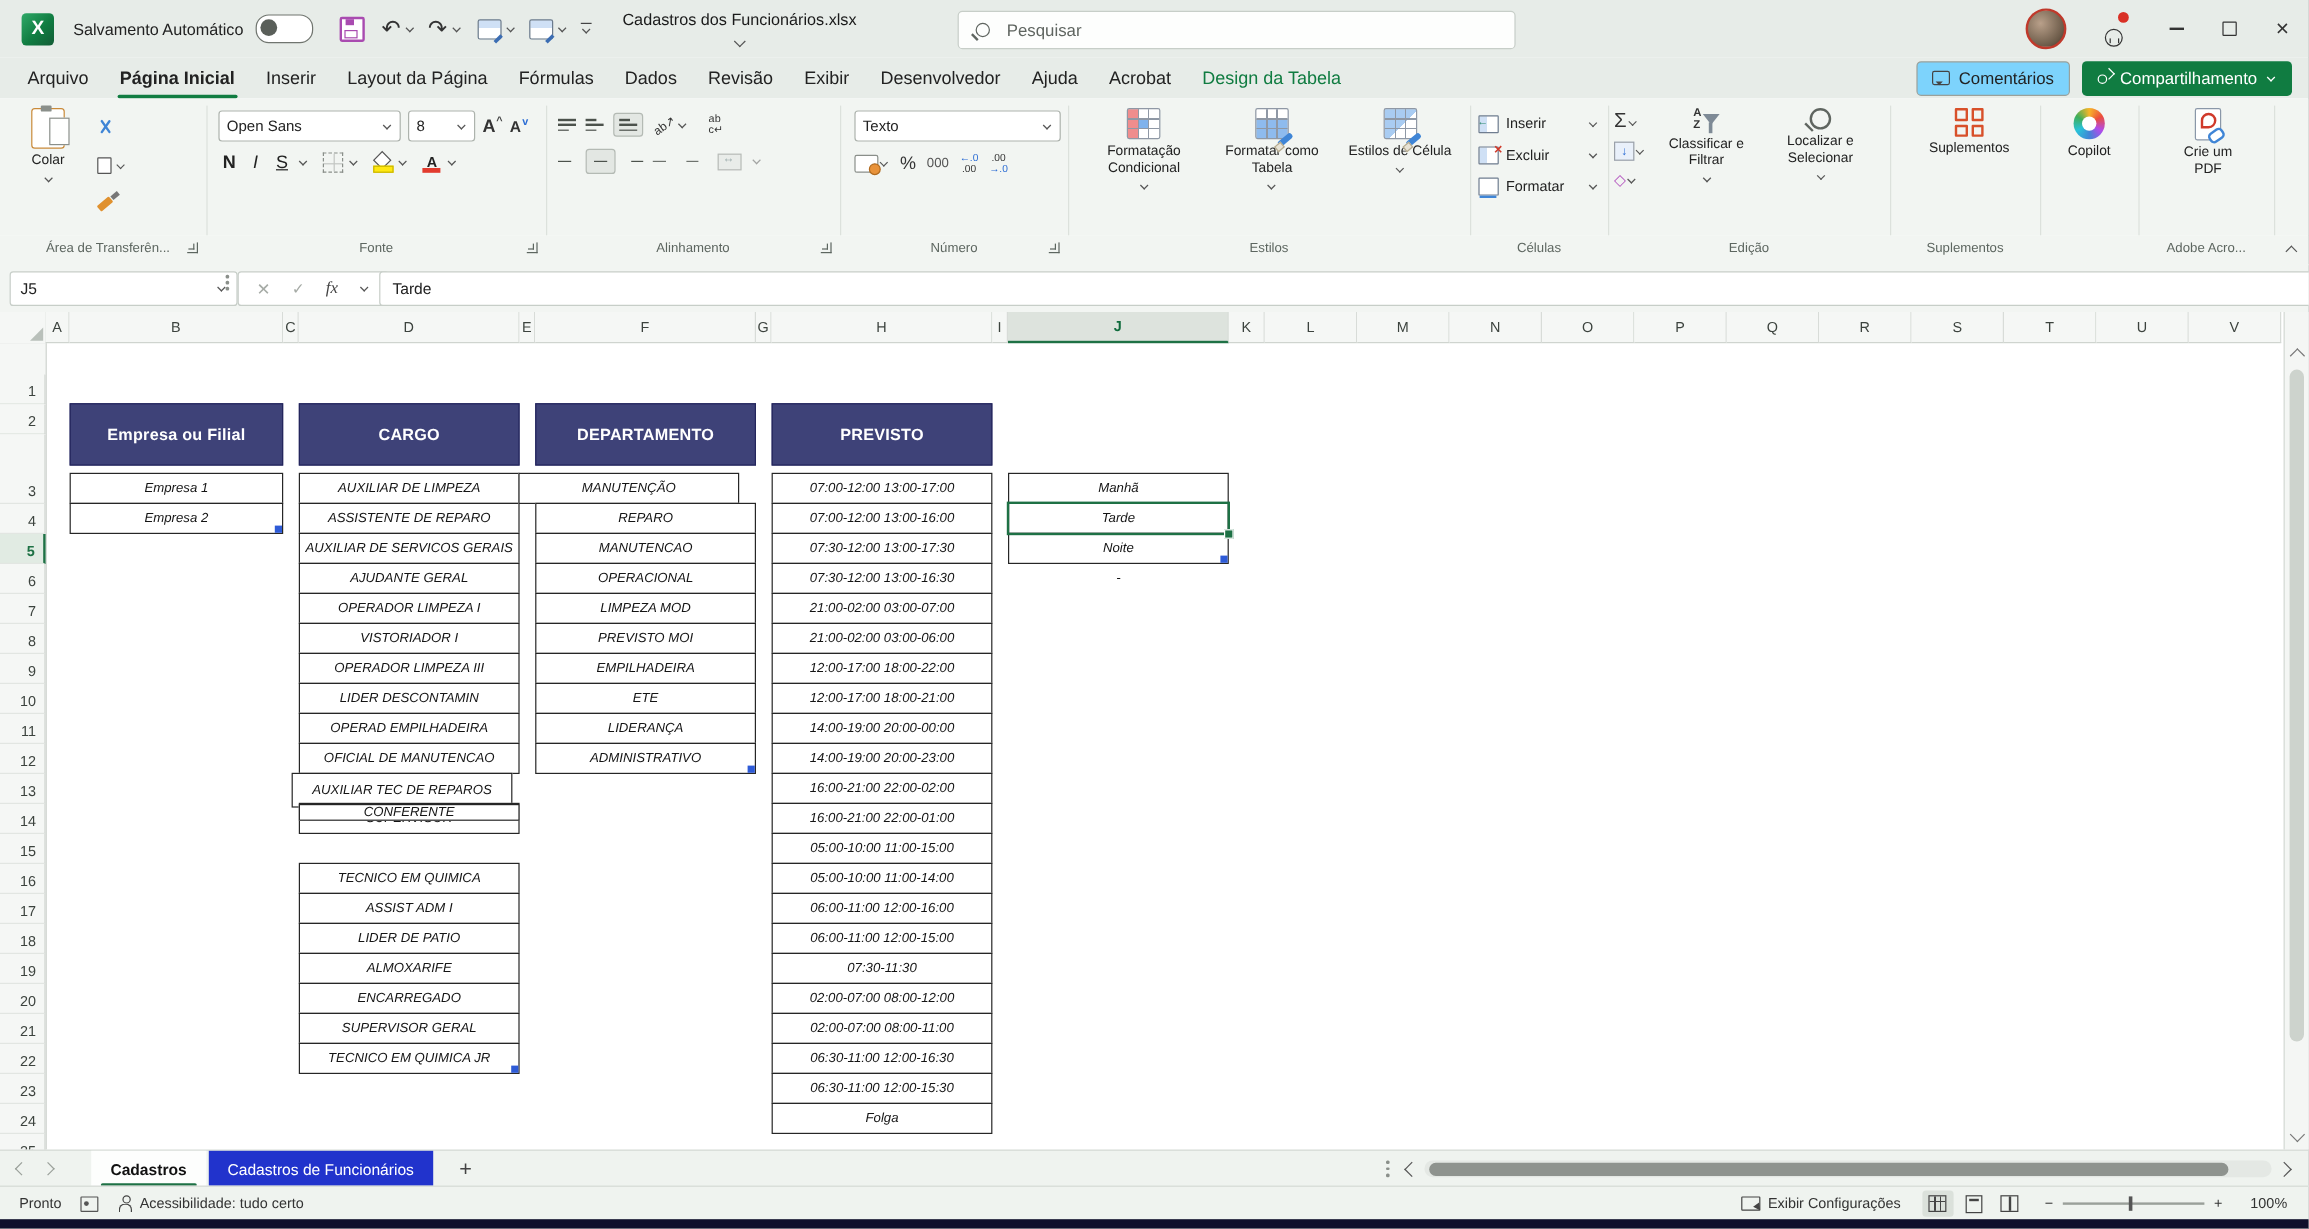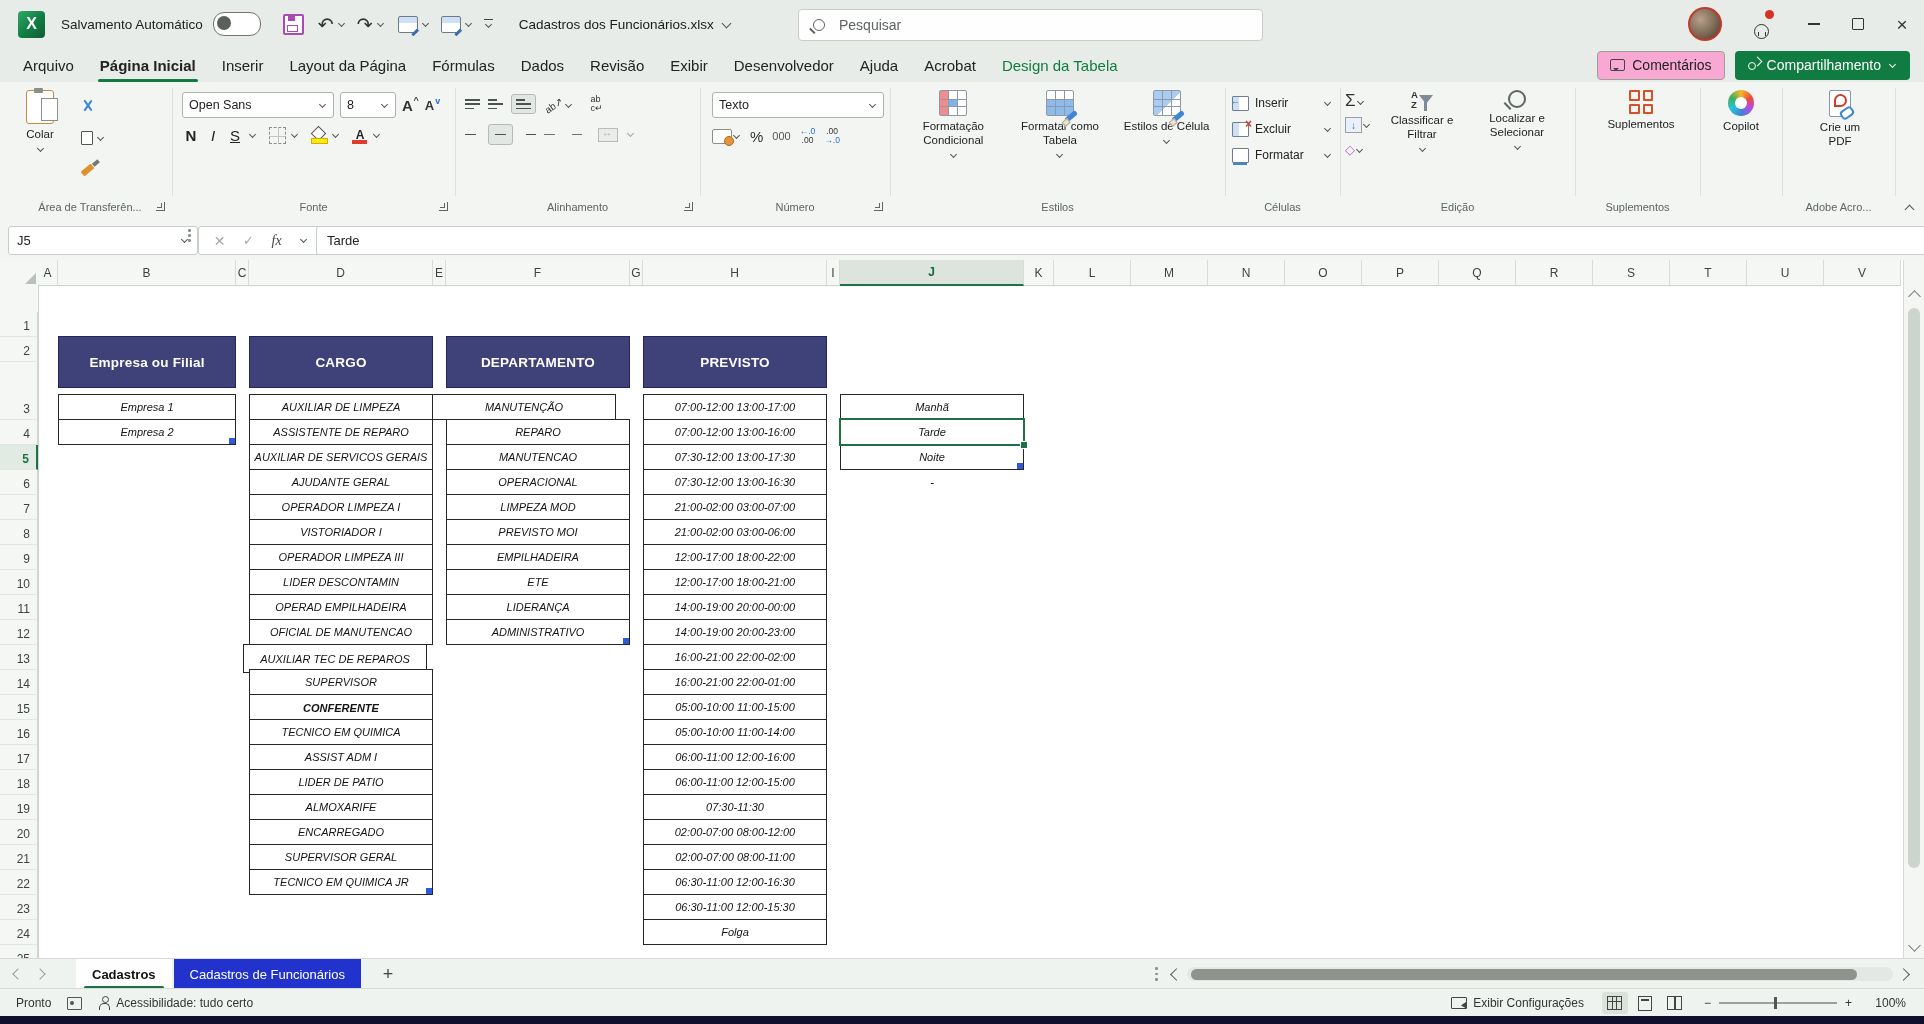--- a/index.html
+++ b/index.html
@@ -14,21 +14,21 @@
   .save-ic::before{content:"";position:absolute;left:3px;top:0;width:7px;height:5px;background:#a94bb0;}
   .save-ic::after{content:"";position:absolute;left:2px;bottom:1px;width:9px;height:5px;border:1.5px solid #a94bb0;}
   .qat{display:flex;align-items:center;margin-left:14px;gap:3px;}
   .undo-g{font-size:19px;color:#333;line-height:1;}
   .chev{width:6px;height:6px;border-right:1.5px solid #555;border-bottom:1.5px solid #555;transform:rotate(45deg);display:inline-block;margin:0 2px 2px 2px;}
   .chev.sm{width:4px;height:4px;}
   .tbl-qat{width:18px;height:15px;border:1.5px solid #6b7b8d;border-radius:2px;position:relative;background:linear-gradient(180deg,#cfe0f5 0 40%,#fff 40%);}
   .tbl-qat::after{content:"";position:absolute;right:-2px;bottom:-2px;width:8px;height:2.5px;background:#3b6db3;transform:rotate(-45deg);}
   .qat-more{display:flex;flex-direction:column;align-items:center;margin-left:8px;}
   .qat-more .bar{width:9px;height:1.5px;background:#444;margin-bottom:2px;}
-  .doc-title{display:flex;align-items:center;gap:7px;margin-left:26px;font-size:13.5px;color:#1a1a1a;}
+  .doc-title{display:flex;align-items:center;gap:7px;margin-left:26px;font-size:13.5px;color:#1a1a1a;flex-direction:column;}
   .searchbox{position:absolute;left:798px;top:9px;width:463px;height:30px;background:#fdfefd;border:1px solid #c7cec8;border-radius:4px;display:flex;align-items:center;}
   .mag{width:10px;height:10px;border:1.6px solid #5f6560;border-radius:50%;position:relative;margin-left:14px;}
   .mag::after{content:"";position:absolute;left:-5px;top:10px;width:7px;height:1.6px;background:#5f6560;transform:rotate(45deg);}
   .searchbox input{border:0;outline:0;background:transparent;font-size:14px;color:#333;margin-left:12px;width:380px;font-family:"Liberation Sans",sans-serif;}
   .searchbox input::placeholder{color:#5f6560;}
   .tb-right{position:absolute;right:0;top:0;height:48px;display:flex;align-items:center;}
   .avatar{width:30px;height:30px;border-radius:50%;border:2px solid #c0392b;background:radial-gradient(circle at 35% 35%,#b9a08a,#6b5a48 70%,#3c3127);}
   .bulb{position:relative;width:34px;height:30px;margin-left:22px;display:flex;align-items:flex-end;justify-content:center;}
   .bulb .glass{width:13px;height:13px;border:1.6px solid #333;border-radius:50%;}
   .bulb .base{position:absolute;bottom:3px;left:14px;width:6px;height:4px;border-left:1.6px solid #333;border-right:1.6px solid #333;}
@@ -37,21 +37,21 @@
   .minbar{width:12px;height:1.6px;background:#333;}
   .restore{width:10px;height:10px;border:1.4px solid #333;border-radius:1px;position:relative;background:#e7ece8;}
   .restore::before{content:"";position:absolute;left:2px;top:-4px;width:10px;height:10px;border:1.4px solid #333;border-radius:1px;z-index:-1;}
   .closex{font-size:19px;line-height:1;}
   
   .menubar{position:absolute;left:0;top:48px;width:1924px;height:34px;background:#e7ece8;display:flex;align-items:center;}
   .mtab{padding:0 13px;font-size:15px;color:#222;height:34px;display:flex;align-items:center;position:relative;white-space:nowrap;}
   .mtab.active{font-weight:bold;}
   .mtab.active::after{content:"";position:absolute;left:11px;right:11px;bottom:0;height:3px;background:#107C41;border-radius:2px;}
   .mtab.contextual{color:#107C41;}
-  .comments-btn{margin-left:auto;height:27px;border:1px solid #9aa19b;border-radius:4px;background:#f9a8d4;display:flex;align-items:center;padding:0 12px;font-size:14px;color:#222;gap:7px;}
+  .comments-btn{margin-left:auto;height:27px;border:1px solid #9aa19b;border-radius:4px;background:#7dd3fc;display:flex;align-items:center;padding:0 12px;font-size:14px;color:#222;gap:7px;}
   .bubble{width:13px;height:10px;border:1.5px solid #444;border-radius:2px;position:relative;}
   .bubble::after{content:"";position:absolute;left:2px;bottom:-4px;border:3px solid transparent;border-top-color:#444;}
   .share-btn{margin:0 14px 0 10px;height:29px;border-radius:4px;background:#107C41;color:#fff;display:flex;align-items:center;padding:0 13px;font-size:14px;gap:7px;}
   .share-ic{width:12px;height:10px;position:relative;}
   .share-ic::before{content:"";position:absolute;left:0;bottom:0;width:6px;height:6px;border:1.4px solid #fff;border-radius:50%;}
   .share-ic::after{content:"";position:absolute;right:-1px;top:-2px;width:6px;height:6px;border-top:1.6px solid #fff;border-right:1.6px solid #fff;transform:rotate(45deg);}
   
   .ribbon{position:absolute;left:0;top:82px;width:1924px;height:114px;background:#f2f5f2;}
   .grouplabels{position:absolute;left:0;top:196px;width:1924px;height:24px;background:#f2f5f2;border-bottom:1px solid #d9ded9;}
   .glabel{position:absolute;top:0;height:22px;display:flex;align-items:center;justify-content:center;font-size:11px;color:#5d6660;}
@@ -623,21 +623,21 @@
         <div class="cellitem" style="left: 249px; top: 184px; width: 184px; height: 26px;">AUXILIAR DE SERVICOS GERAIS</div>
         <div class="cellitem" style="left: 249px; top: 209px; width: 184px; height: 26px;">AJUDANTE GERAL</div>
         <div class="cellitem" style="left: 249px; top: 234px; width: 184px; height: 26px;">OPERADOR LIMPEZA I</div>
         <div class="cellitem" style="left: 249px; top: 259px; width: 184px; height: 26px;">VISTORIADOR I</div>
         <div class="cellitem" style="left: 249px; top: 284px; width: 184px; height: 26px;">OPERADOR LIMPEZA III</div>
         <div class="cellitem" style="left: 249px; top: 309px; width: 184px; height: 26px;">LIDER DESCONTAMIN</div>
         <div class="cellitem" style="left: 249px; top: 334px; width: 184px; height: 26px;">OPERAD EMPILHADEIRA</div>
         <div class="cellitem" style="left: 249px; top: 359px; width: 184px; height: 26px;">OFICIAL DE MANUTENCAO</div>
         <div class="cellitem" style="left: 243px; top: 384px; width: 184px; height: 29px;">AUXILIAR TEC DE REPAROS</div>
         <div class="cellitem" style="left: 249px; top: 409px; width: 184px; height: 26px;">SUPERVISOR</div>
-        <div class="cellitem" style="left: 249px; top: 434px; width: 184px; height: 28px; font-weight: bold;">CONFERENTE</div>
+        <div class="cellitem" style="left: 249px; top: 410px; width: 184px; height: 14px;">CONFERENTE</div>
         <div class="cellitem" style="left: 249px; top: 459px; width: 184px; height: 26px;">TECNICO EM QUIMICA</div>
         <div class="cellitem" style="left: 249px; top: 484px; width: 184px; height: 26px;">ASSIST ADM I</div>
         <div class="cellitem" style="left: 249px; top: 509px; width: 184px; height: 26px;">LIDER DE PATIO</div>
         <div class="cellitem" style="left: 249px; top: 534px; width: 184px; height: 26px;">ALMOXARIFE</div>
         <div class="cellitem" style="left: 249px; top: 559px; width: 184px; height: 26px;">ENCARREGADO</div>
         <div class="cellitem" style="left: 249px; top: 584px; width: 184px; height: 26px;">SUPERVISOR GERAL</div>
         <div class="cellitem" style="left: 249px; top: 609px; width: 184px; height: 26px;">TECNICO EM QUIMICA JR</div>
         <div class="thandle" style="left: 426px; top: 628px;"></div>
         <div class="tblhead" style="left: 446px; top: 76px; width: 184px; height: 52px;">DEPARTAMENTO</div>
         <div class="cellitem" style="left: 432px; top: 134px; width: 184px; height: 26px;">MANUTENÇÃO</div>

